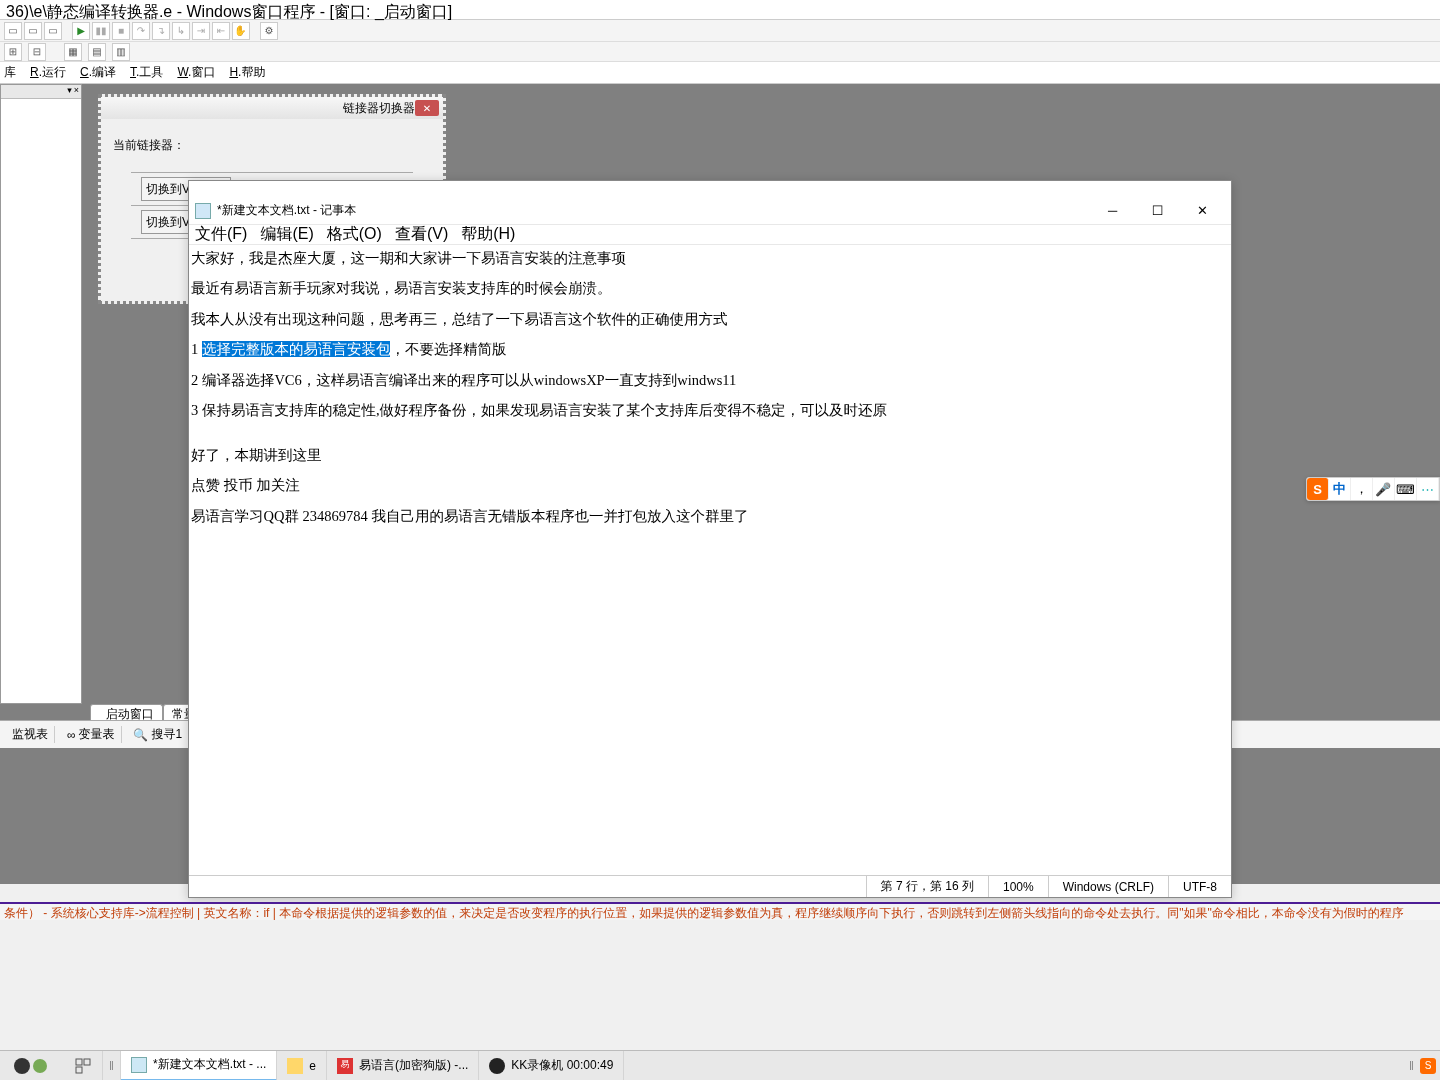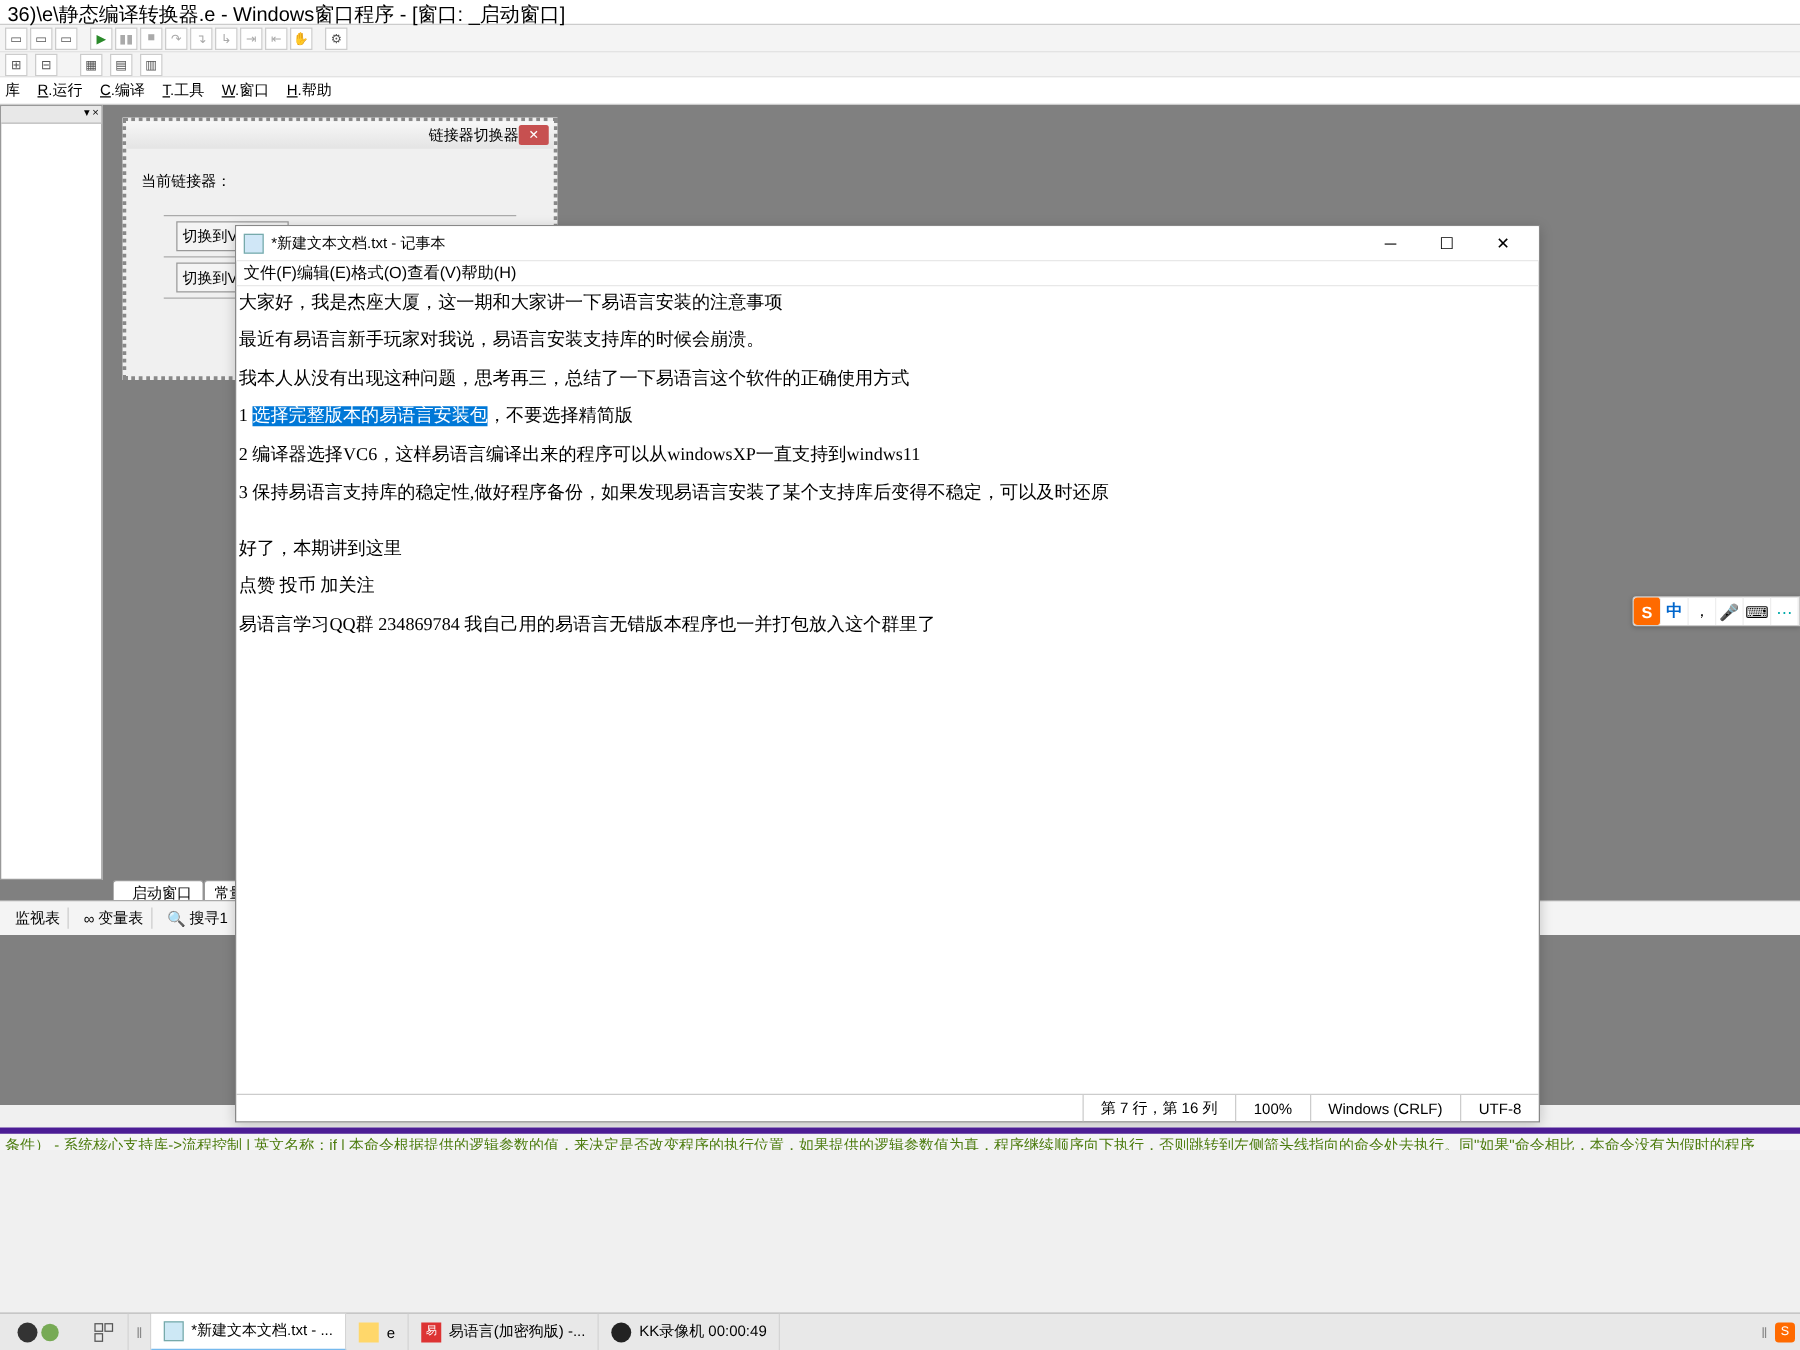--- a/index.html
+++ b/index.html
@@ -22,26 +22,26 @@
 .linker-dialog { position: absolute; left: 98px; top: 10px; width: 348px; height: 210px; background: #f0f0f0; border: 3px dotted #888; }
 .linker-title { height: 22px; background: linear-gradient(#f7f7f7,#e4e4e4); display: flex; align-items: center; justify-content: flex-end; padding: 0 4px; font-size: 12px; }
 .linker-close { width: 24px; height: 16px; background: #c75050; color: #fff; font-size: 10px; display: flex; align-items: center; justify-content: center; border-radius: 2px; }
 .linker-body { padding: 14px 10px; font-size: 12px; }
 .linker-lbl { margin: 4px 0 18px 2px; }
 .linker-btn { width: 90px; height: 24px; background: #f4f4f4; border: 1px solid #999; margin: 4px 0 4px 30px; display: flex; align-items: center; padding-left: 4px; }
 .linker-sep { border-top: 1px solid #aaa; margin: 4px 20px; }
 
 
 .notepad { position: absolute; left: 188px; top: 180px; width: 1044px; height: 718px; background: #fff; border: 1px solid #888; box-shadow: 0 2px 10px rgba(0,0,0,0.2); display: flex; flex-direction: column; }
-.np-title { height: 28px; background: #fff; display: flex; align-items: center; padding: 0 6px; border-bottom: 1px solid #e8e8e8; }
+.np-title { height: 28px; background: #fff; display: flex; align-items: center; padding: 0 6px; border-bottom: 1px solid #e8e8e8; margin-top: 16px; }
 .np-title-icon { width: 16px; height: 16px; background: #d0e7f7; border: 1px solid #7aa; margin-right: 6px; }
 .np-title-text { flex: 1; font-size: 12px; }
 .np-sys { display: flex; gap: 0; }
 .np-sys-btn { width: 45px; height: 28px; display: flex; align-items: center; justify-content: center; font-size: 13px; }
-.np-menu { height: 20px; display: flex; align-items: flex-start; gap: 0; padding: 0 6px; font-size: 13px; border-bottom: 1px solid #e8e8e8; }
+.np-menu { height: 20px; display: flex; align-items: center; gap: 13px; padding: 0 6px; font-size: 16px; border-bottom: 1px solid #e8e8e8; }
 .np-body { flex: 1; overflow: auto; padding: 2px 0 0 2px; font-size: 14.5px; line-height: 1.55; font-family: Liberation Serif, serif; position: relative; }
 .np-body .sel { background: #0078d7; color: #fff; }
 .np-status { height: 22px; border-top: 1px solid #ccc; display: flex; align-items: center; font-size: 12px; }
 .np-status .cell { border-left: 1px solid #ccc; padding: 0 14px; height: 100%; display: flex; align-items: center; }
 .np-status .spacer { flex: 1; }
 
 
 .ide-tabs { position: absolute; left: 90px; top: 620px; display: flex; gap: 0; }
 .ide-tab { background: #fff; border: 1px solid #999; border-bottom: none; padding: 1px 8px; font-size: 12px; border-radius: 3px 3px 0 0; }
 .ide-tab.active { background: #fff; font-weight: normal; }
@@ -49,21 +49,21 @@
 .bottom-pane { position: absolute; left: 0; top: 636px; right: 0; height: 28px; background: #f4f4f4; border-top: 1px solid #aaa; display: flex; align-items: center; gap: 6px; padding: 0 6px; font-size: 12px; }
 .bp-item { display: flex; align-items: center; gap: 3px; padding: 0 6px; border-right: 1px solid #ccc; }
 
 
 .ime-bar { position: absolute; right: 0; top: 477px; display: flex; background: #fff; border: 1px solid #ccc; border-radius: 3px 0 0 3px; box-shadow: 0 1px 4px rgba(0,0,0,0.2); }
 .ime-cell { width: 22px; height: 22px; display: flex; align-items: center; justify-content: center; font-size: 13px; border-right: 1px solid #eee; }
 .ime-logo { background: #ff6a00; color: #fff; font-weight: bold; border-radius: 3px; }
 .ime-zh { color: #0066cc; font-weight: bold; }
 
 
-.info-strip { position: absolute; top: 902px; left: 0; right: 0; height: 18px; background: #f4f4f4; font-size: 12px; padding: 1px 4px; white-space: nowrap; overflow: hidden; color: #4d7c0f; border-top: 5px solid #4c1d95; }
+.info-strip { position: absolute; top: 902px; left: 0; right: 0; height: 18px; background: #f4f4f4; font-size: 12px; padding: 1px 4px; white-space: nowrap; overflow: hidden; color: #c2410c; border-top: 2px solid #4c1d95; }
 
 
 .taskbar { position: absolute; bottom: 0; left: 0; right: 0; height: 30px; background: #e8e8e8; border-top: 1px solid #bbb; display: flex; align-items: center; font-size: 12px; }
 .tb-start { width: 64px; height: 30px; display: flex; align-items: center; justify-content: center; }
 .tb-item { display: flex; align-items: center; gap: 6px; padding: 0 10px; height: 30px; border-right: 1px solid #d4d4d4; }
 .tb-item.active { background: #fff; border-bottom: 2px solid #76b9ed; }
 .tb-icon { width: 16px; height: 16px; display: inline-block; }
 .tb-right { margin-left: auto; display: flex; align-items: center; gap: 6px; padding-right: 4px; }
 
 svg { display: block; }

